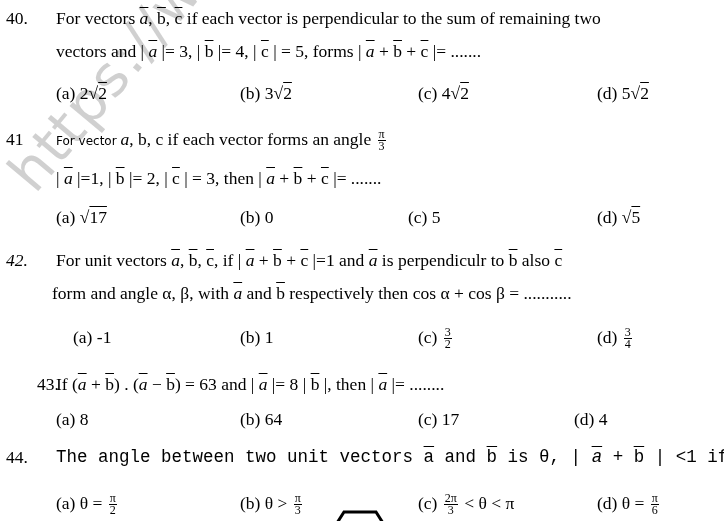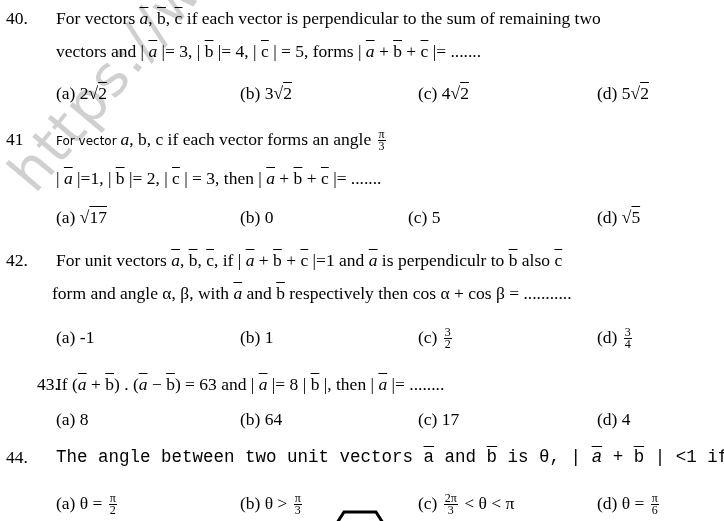--- a/index.html
+++ b/index.html
@@ -60,42 +60,42 @@
   <div class="line" style="left:56px; top:168px;">
     <span>| </span><span class="it ov">a</span><span> |=1,   | </span><span class="ov">b</span><span> |= 2,   | </span><span class="ov">c</span><span> | = 3,   then   | </span><span class="it ov">a</span><span> + </span><span class="ov">b</span><span> + </span><span class="ov">c</span><span> |= .......</span>
   </div>
   <div class="opt" style="left:56px; top:207px;"><span>(a)</span> <span class="sqrt">√<span class="rad">17</span></span></div>
   <div class="opt" style="left:240px; top:207px;"><span>(b)</span> <span>0</span></div>
   <div class="opt" style="left:408px; top:207px;"><span>(c)</span> <span>5</span></div>
   <div class="opt" style="left:597px; top:207px;"><span>(d)</span> <span class="sqrt">√<span class="rad">5</span></span></div>
 </div>
 
 <div>
-  <span class="line qnum" style="top:250px;">42.</span>
+  <span class="line qnum" style="top:250px;font-style:italic;">42.</span>
   <div class="line" style="left:56px; top:250px;">
     <span>For unit vectors </span><span class="it ov">a</span><span>, </span><span class="ov">b</span><span>, </span><span class="ov">c</span><span>,  if   | </span><span class="it ov">a</span><span> + </span><span class="ov">b</span><span> + </span><span class="ov">c</span><span> |=1 and </span><span class="it ov">a</span><span>  is perpendiculr to </span><span class="ov">b</span><span>  also </span><span class="ov">c</span>
   </div>
   <div class="line" style="left:52px; top:283px;">
     <span>form and angle α, β, with </span><span class="it ov">a</span><span>  and </span><span class="ov">b</span><span>  respectively then cos α + cos β = ...........</span>
   </div>
-  <div class="opt" style="left:56px; top:327px;"><span>(a)</span> <span>-1</span></div>
+  <div class="opt" style="left:73px; top:327px;"><span>(a)</span> <span>-1</span></div>
   <div class="opt" style="left:240px; top:327px;"><span>(b)</span> <span> 1</span></div>
   <div class="opt" style="left:418px; top:327px;"><span>(c)</span> <span class="frac"><span class="num">3</span><span class="den">2</span></span></div>
   <div class="opt" style="left:597px; top:327px;"><span>(d)</span> <span class="frac"><span class="num">3</span><span class="den">4</span></span></div>
 </div>
 
 <div>
   <span class="line qnum" style="top:374px;margin-left:31px;">43.</span>
   <div class="line" style="left:56px; top:374px;">
     <span>If (</span><span class="it ov">a</span><span> + </span><span class="ov">b</span><span>) . (</span><span class="it ov">a</span><span> − </span><span class="ov">b</span><span>) = 63  and | </span><span class="it ov">a</span><span> |= 8 | </span><span class="ov">b</span><span> |,   then   | </span><span class="it ov">a</span><span> |= ........</span>
   </div>
   <div class="opt" style="left:56px; top:409px;"><span>(a)</span> <span>8</span></div>
   <div class="opt" style="left:240px; top:409px;"><span>(b)</span> <span>64</span></div>
   <div class="opt" style="left:418px; top:409px;"><span>(c)</span> <span>17</span></div>
-  <div class="opt" style="left:597px; top:409px;"><span>(d)</span> <span>4</span></div>
+  <div class="opt" style="left:574px; top:409px;"><span>(d)</span> <span>4</span></div>
 </div>
 
 <div>
   <span class="line qnum" style="top:447px;">44.</span>
   <div class="line" style="left:56px; top:447px;font-family:Liberation Mono, monospace;">
     <span>The angle between two unit vectors </span><span class="ov">a</span><span>  and  </span><span class="ov">b</span><span> is θ,   | </span><span class="it ov">a</span><span> + </span><span class="ov">b</span><span> | &lt;1  if .....</span>
   </div>
   <div class="opt" style="left:56px; top:493px;"><span>(a)</span> <span>θ = </span><span class="frac"><span class="num">π</span><span class="den">2</span></span><span></span></div>
   <div class="opt" style="left:240px; top:493px;"><span>(b)</span> <span>θ &gt; </span><span class="frac"><span class="num">π</span><span class="den">3</span></span><span></span></div>
   <div class="opt" style="left:418px; top:493px;"><span>(c)</span> <span></span><span class="frac"><span class="num">2π</span><span class="den">3</span></span><span> &lt; θ &lt; π</span></div>

